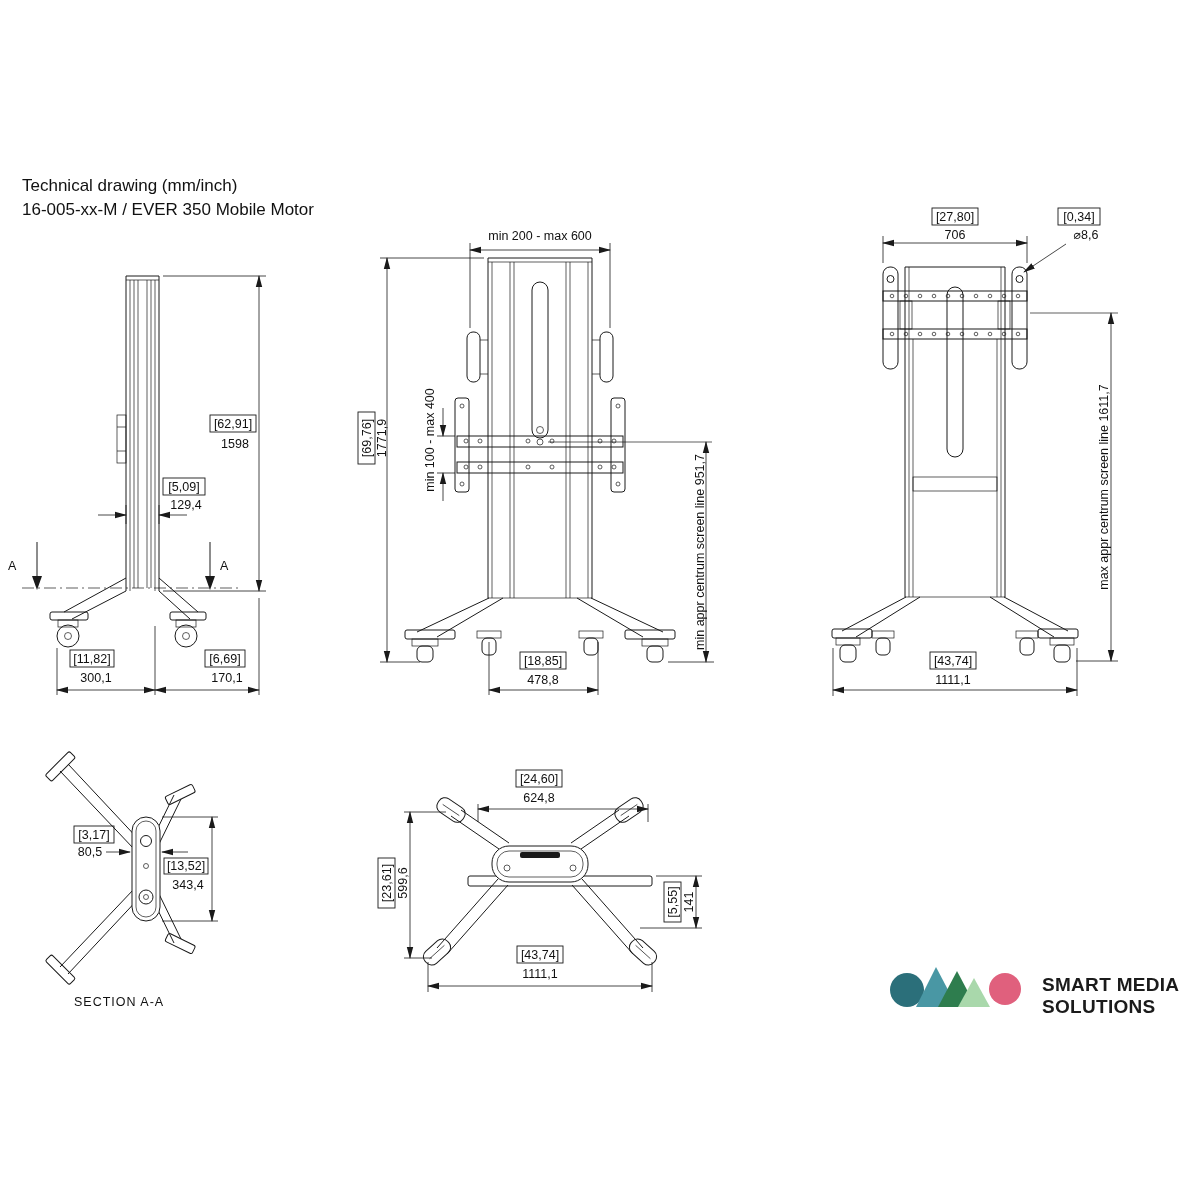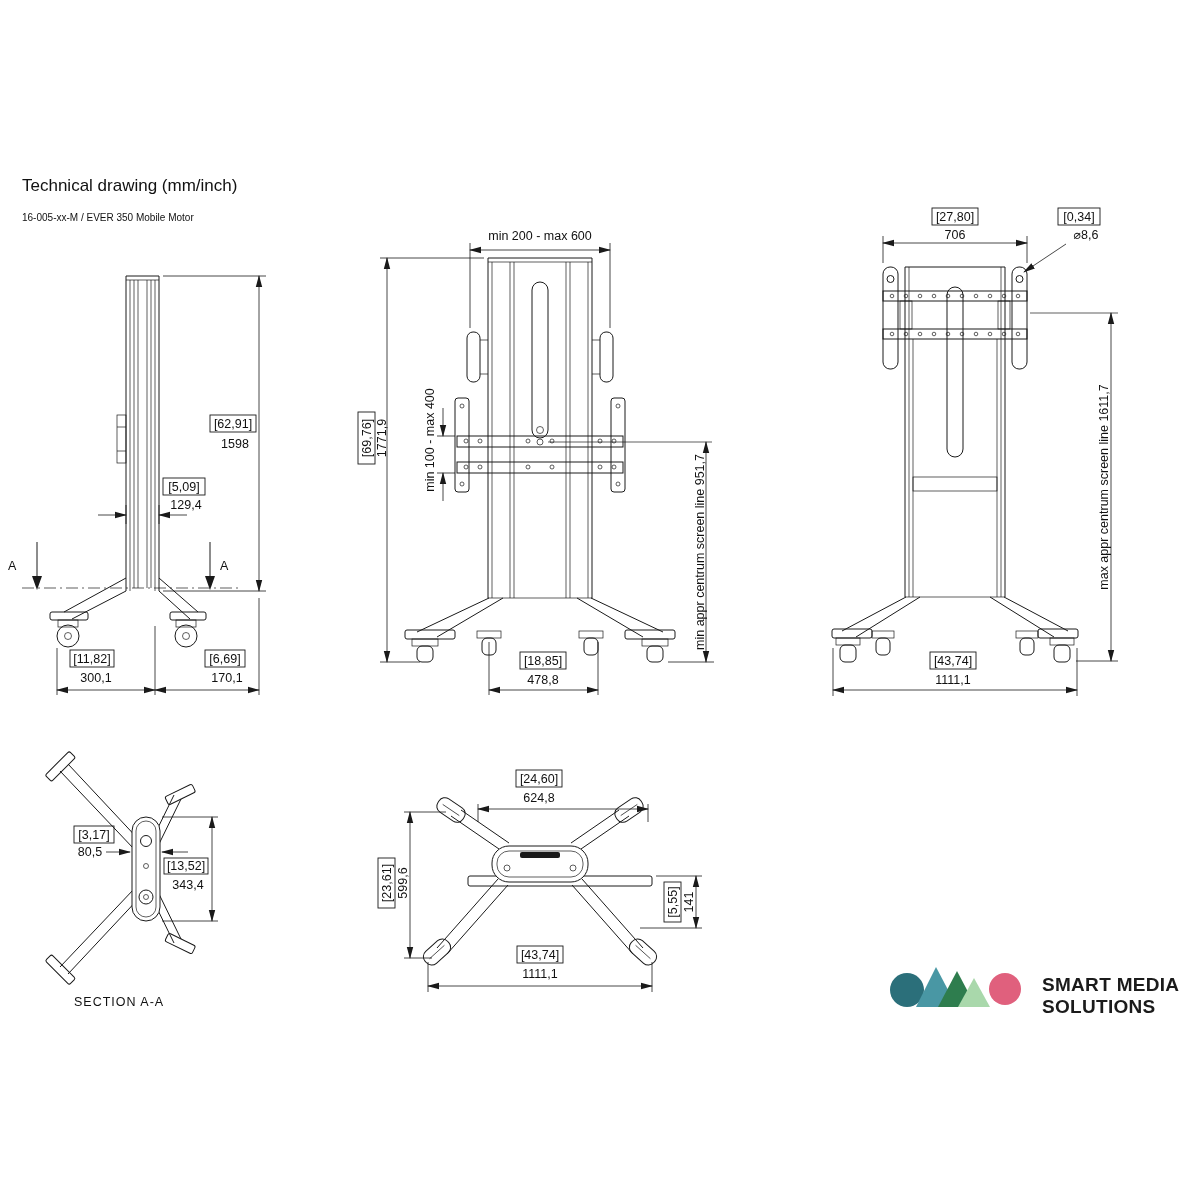--- a/index.html
+++ b/index.html
@@ -1,19 +1,19 @@
 <!DOCTYPE html>
 <html><head>
 <meta charset="utf-8">
 <style>
   html,body { margin:0; padding:0; background:#ffffff; }
   body { width:1200px; height:1200px; }
   .sheet { position:relative; width:1200px; height:1200px; font-family:"Liberation Sans","DejaVu Sans",sans-serif; color:#111; }
   .title { position:absolute; left:22px; top:176px; font-size:17px; }
-  .subtitle { position:absolute; left:22px; top:212px; font-size:10px; }
+  .subtitle { position:absolute; left:22px; top:200px; font-size:17px; }
   svg.canvas { position:absolute; left:0; top:0; }
   .ln  { stroke:#1a1a1a; stroke-width:1;   fill:none; }
   .lnw { stroke:#1a1a1a; stroke-width:1;   fill:#ffffff; }
   .ln2 { stroke:#1a1a1a; stroke-width:0.7; fill:none; }
   .dim { stroke:#1a1a1a; stroke-width:0.8; fill:none; }
   .bx  { stroke:#1a1a1a; stroke-width:0.9; fill:none; }
   .fill { fill:#1a1a1a; stroke:none; }
   text.t { font-family:"Liberation Sans","DejaVu Sans",sans-serif; font-size:12.5px; fill:#111; }
   .tm { text-anchor:middle; }
   .big { font-size:20px; }

